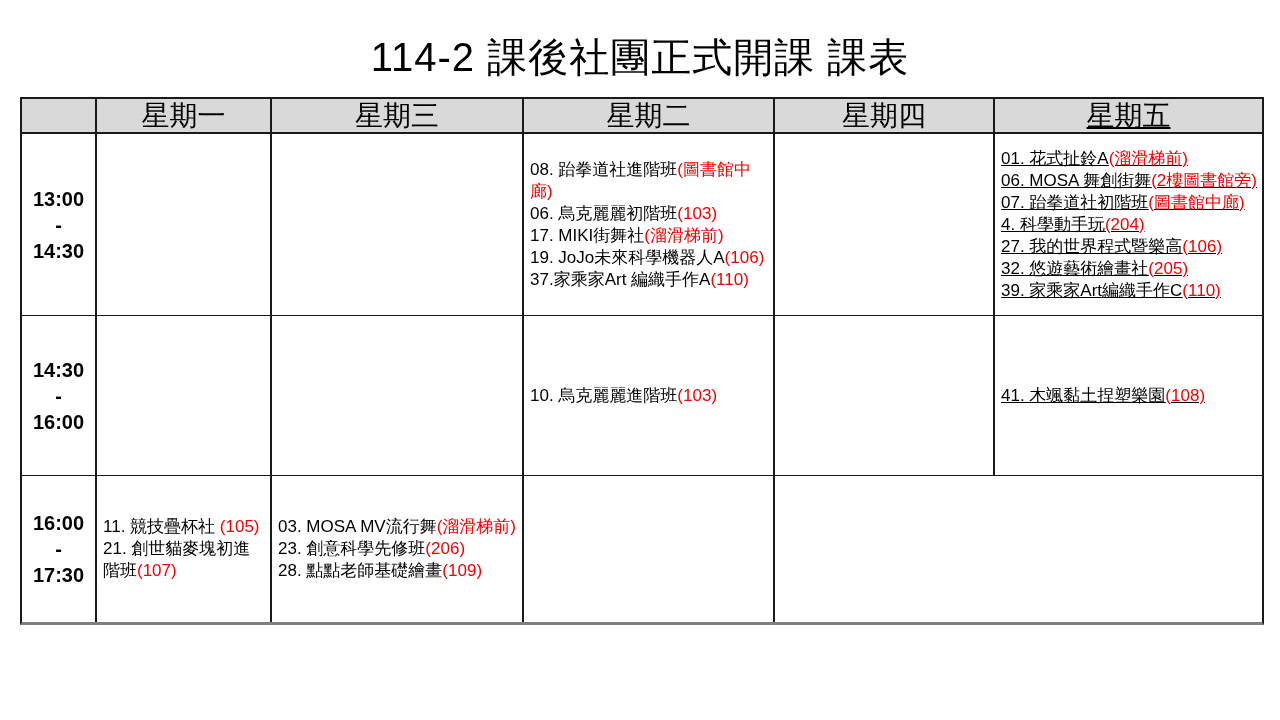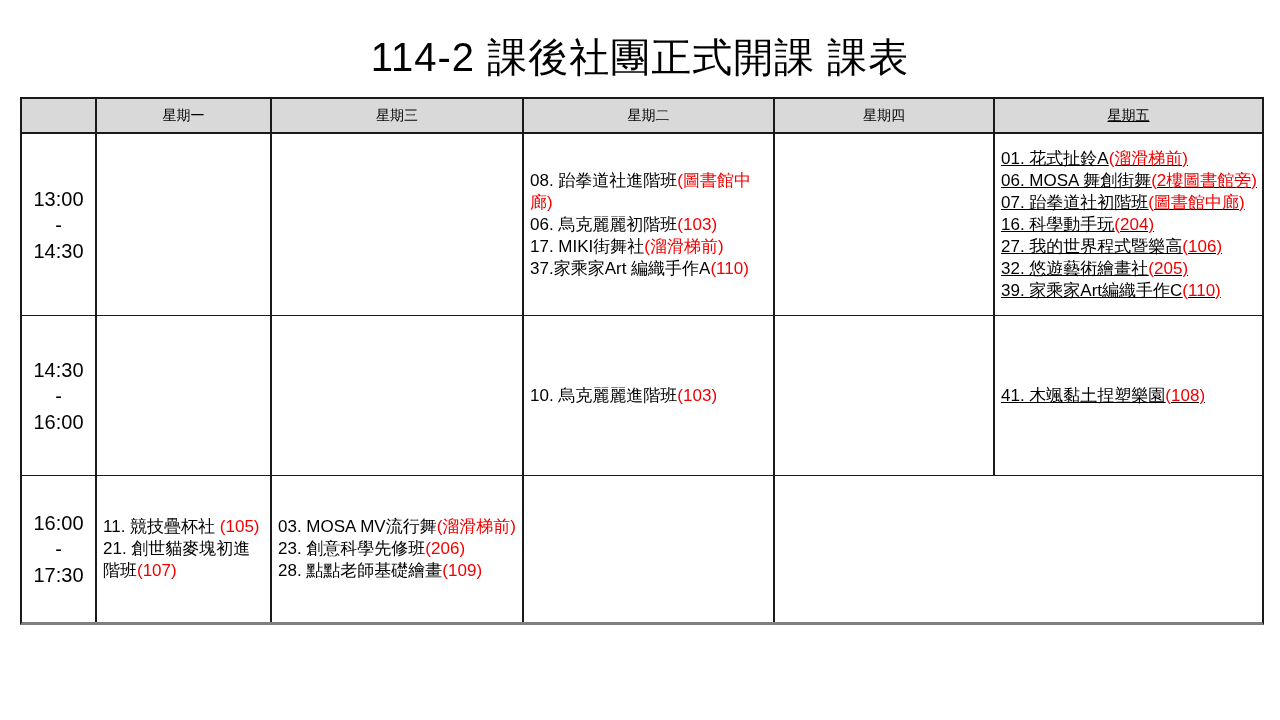--- a/index.html
+++ b/index.html
@@ -39,30 +39,30 @@
     border-bottom: 1px solid #1a1a1a;
     overflow: hidden;
   }
   .cell.last-col { border-right: none; text-decoration: underline; }
   .cell.last-row { border-bottom: none; }
   .head {
     background: var(--header-bg, #d9d9d9);
     display: flex;
     align-items: center;
     justify-content: center;
-    font-size: 14px;
+    font-size: 28px;
     border-bottom: 2px solid #1a1a1a;
   }
   .time {
     display: flex;
     flex-direction: column;
     align-items: center;
     justify-content: center;
     font-size: 20px;
-    font-weight: 400;
+    font-weight: 700;
     line-height: 26px;
     text-align: right;
   }
   .slot {
     display: flex;
     flex-direction: column;
     align-items: flex-start;
     justify-content: center;
     padding: 4px 4px 4px 6px;
   }
@@ -92,28 +92,29 @@
     <div>13:00</div>
     <div>-</div>
     <div>14:30</div>
   </div>
   <div class="cell slot"></div>
   <div class="cell slot"></div>
   <div class="cell slot">
       <div class="entry"><span class="cname">08. 跆拳道社進階班</span><span class="cloc">(圖書館中廊)</span></div>
       <div class="entry"><span class="cname">06. 烏克麗麗初階班</span><span class="cloc">(103)</span></div>
       <div class="entry"><span class="cname">17. MIKI街舞社</span><span class="cloc">(溜滑梯前)</span></div>
+      <div class="entry"><span class="cname">19. JoJo未來科學機器人A</span><span class="cloc">(106)</span></div>
       <div class="entry"><span class="cname">37.家乘家Art 編織手作A</span><span class="cloc">(110)</span></div>
     </div>
   <div class="cell slot"></div>
   <div class="cell slot last-col">
       <div class="entry"><span class="cname">01. 花式扯鈴A</span><span class="cloc">(溜滑梯前)</span></div>
       <div class="entry"><span class="cname">06. MOSA 舞創街舞</span><span class="cloc">(2樓圖書館旁)</span></div>
       <div class="entry"><span class="cname">07. 跆拳道社初階班</span><span class="cloc">(圖書館中廊)</span></div>
-      <div class="entry"><span class="cname">16. 科學動手玩</span><span class="cloc">(204)</span></div>
+      <div class="entry"><span class="cname">4. 科學動手玩</span><span class="cloc">(204)</span></div>
       <div class="entry"><span class="cname">27. 我的世界程式暨樂高</span><span class="cloc">(106)</span></div>
       <div class="entry"><span class="cname">32. 悠遊藝術繪畫社</span><span class="cloc">(205)</span></div>
       <div class="entry"><span class="cname">39. 家乘家Art編織手作C</span><span class="cloc">(110)</span></div>
     </div>
 
   <div class="cell time">
     <div>14:30</div>
     <div>-</div>
     <div>16:00</div>
   </div>

